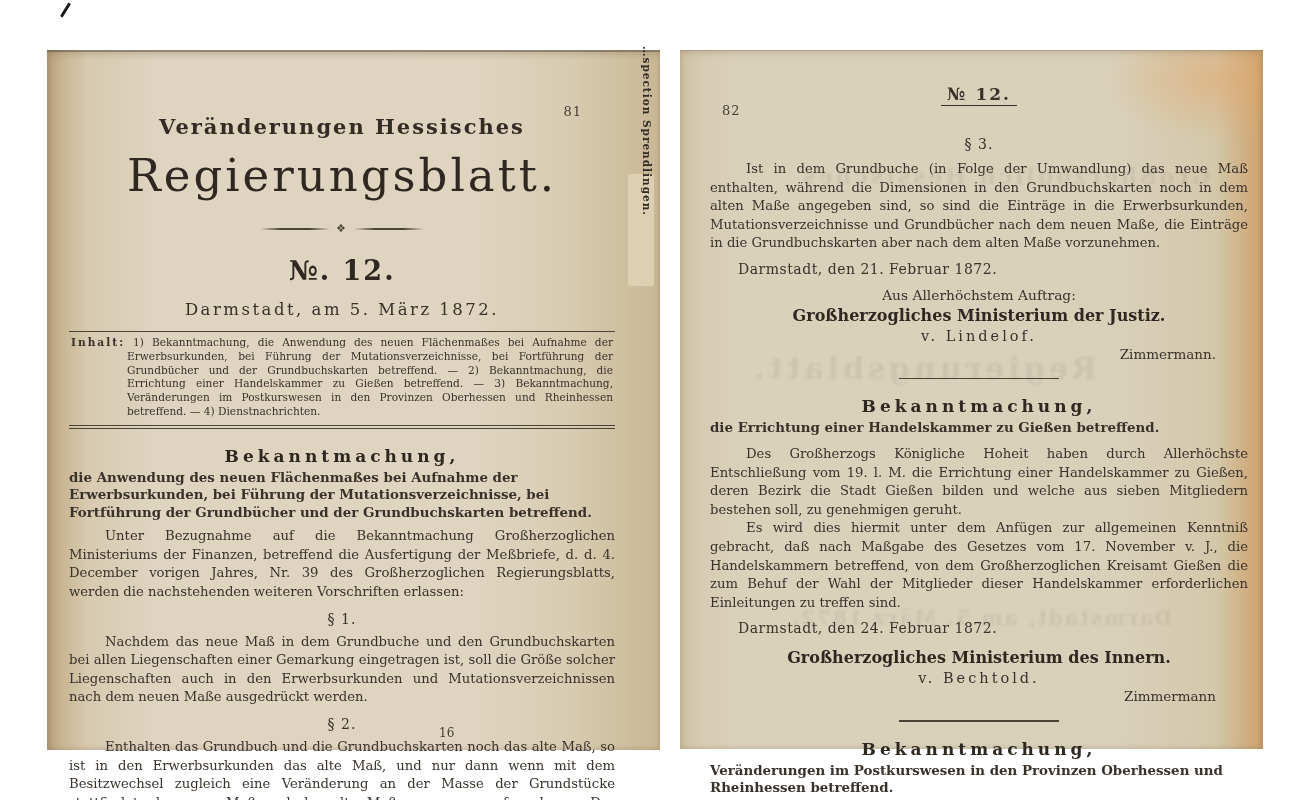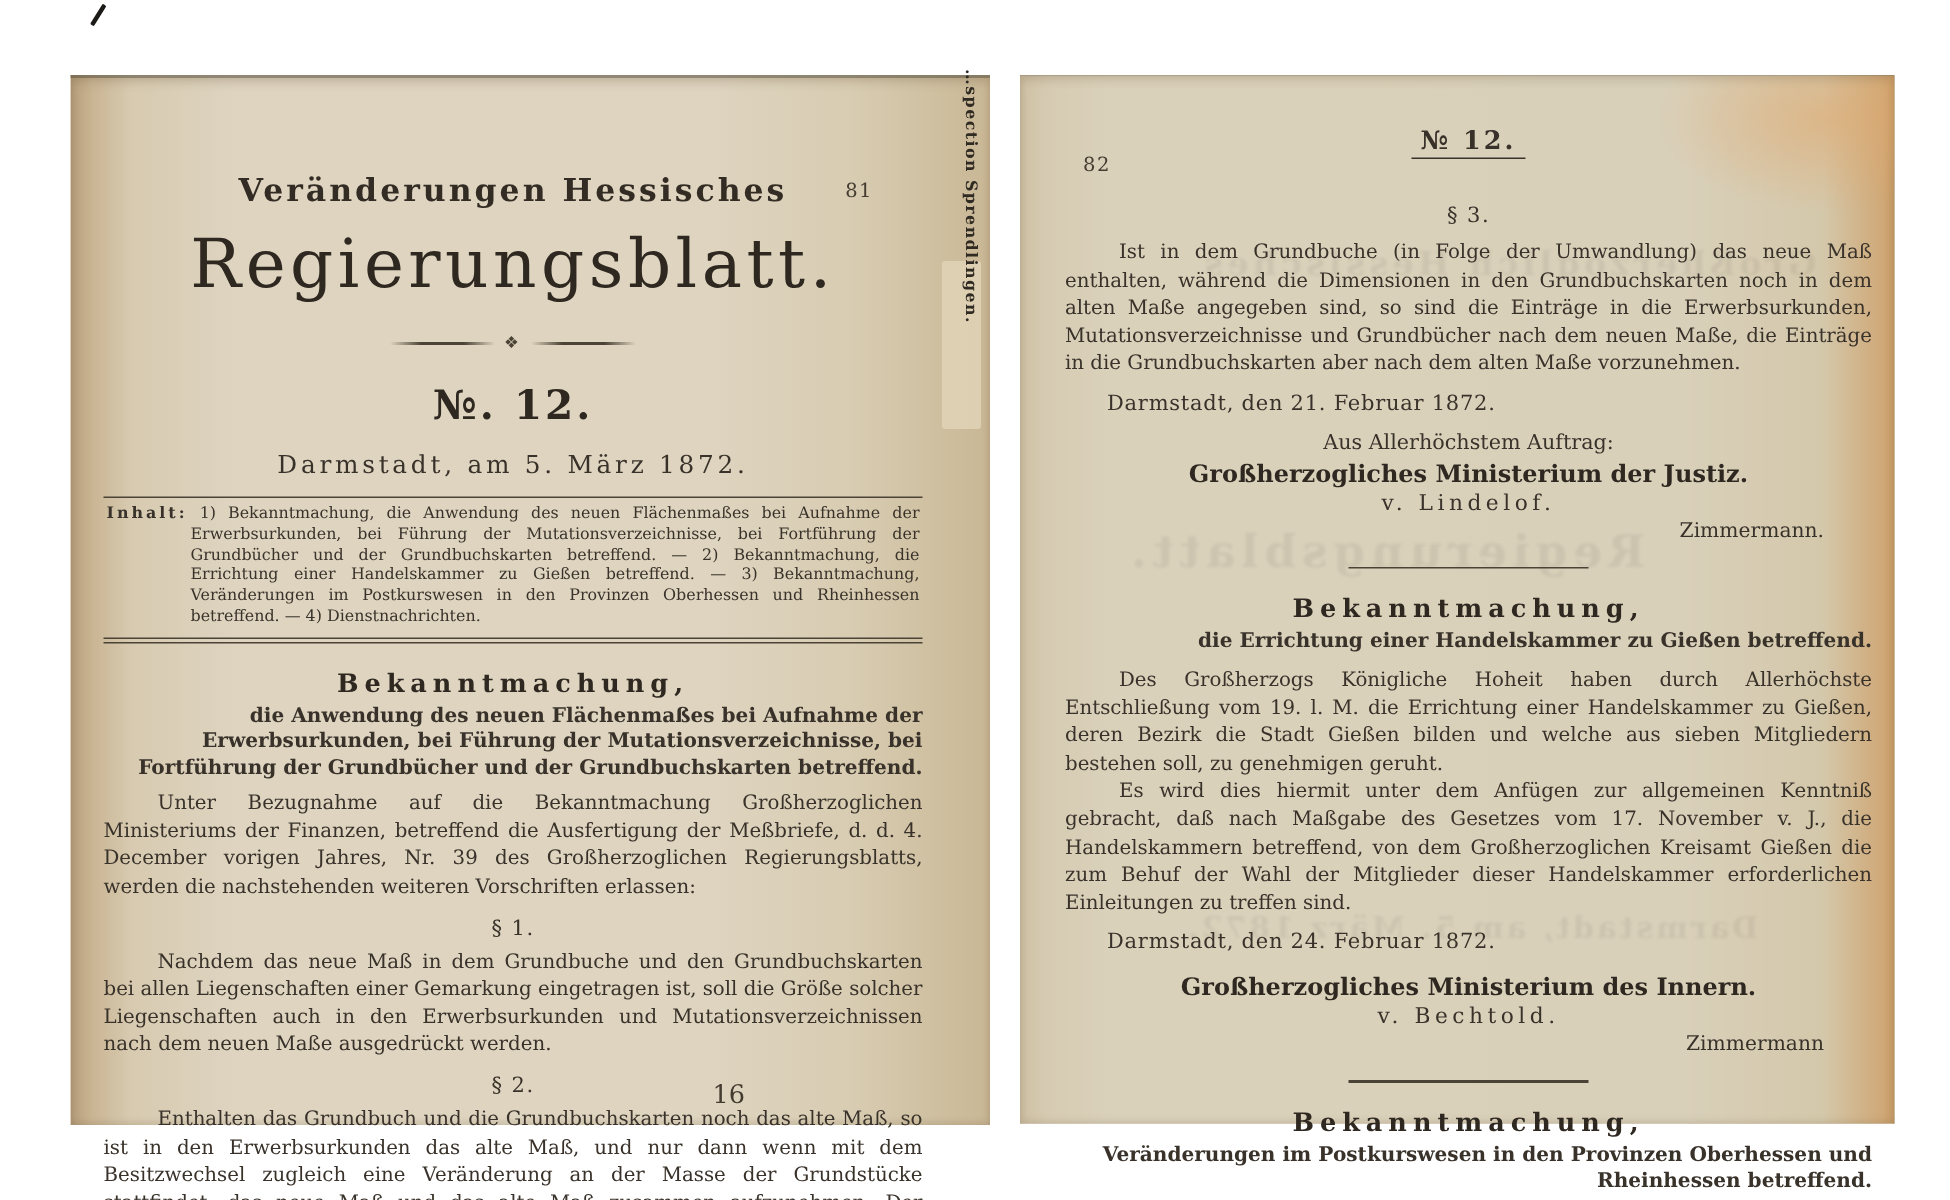--- a/index.html
+++ b/index.html
@@ -26,37 +26,37 @@
   }
 
   
   .content{position:absolute;top:0;}
   .content-left{left:22px;width:546px;}
   .content-right{left:30px;width:538px;}
   .body-par{font-size:13.2px;line-height:18.6px;text-align:justify;text-indent:36px;margin:0;}
 
   
   .pagenum{position:absolute;font-size:13px;letter-spacing:1px;color:#443c31;}
-  .pagenum-left{top:68px;right:78px;}
+  .pagenum-left{top:52px;right:78px;}
   .pagenum-right{top:52px;left:42px;}
   .masthead-line1{margin-top:62px;font-size:21px;font-weight:bold;letter-spacing:2px;text-align:center;color:#332c24;}
   .masthead-title{margin-top:10px;font-size:45px;font-weight:normal;letter-spacing:3px;text-align:center;color:#2e2821;}
   .ornament{margin-top:20px;display:flex;align-items:center;justify-content:center;gap:6px;color:#4a4336;}
   .ornament .orn-line{height:2px;width:70px;background:linear-gradient(90deg,rgba(74,67,54,0),#4a4336 30%,#4a4336 70%,rgba(74,67,54,0));}
   .ornament .orn-glyph{font-size:11px;letter-spacing:2px;}
   .issue-left{margin-top:20px;font-size:27px;font-weight:bold;text-align:center;letter-spacing:2px;color:#2e2821;}
   .dateline-masthead{margin-top:14px;font-size:16.5px;letter-spacing:2.5px;text-align:center;}
   .inhalt-box{margin-top:12px;border-top:1.5px solid #4a4336;border-bottom:4px double #4a4336;padding:4px 2px 6px 2px;}
   .inhalt-text{font-size:10.6px;line-height:13.8px;text-align:justify;margin:0;padding-left:56px;text-indent:-56px;}
   .inhalt-label{font-weight:bold;letter-spacing:2px;}
   .section-heading{margin-top:17px;font-size:17px;font-weight:bold;letter-spacing:4px;text-align:center;color:#2e2821;}
-  .section-subheading{margin-top:3px;font-size:13.4px;font-weight:bold;line-height:17.5px;text-align:right;}
+  .section-subheading{margin-top:3px;font-size:13.4px;font-weight:bold;line-height:17.5px;text-align:left;}
   .par-heading{margin-top:9px;font-size:14px;text-align:center;letter-spacing:1px;}
   .mt6{margin-top:6px;} .mt8{margin-top:8px;}
-  .sig-mark{position:absolute;left:428px;bottom:10px;font-size:17px;color:#443c31;}
+  .sig-mark{position:absolute;left:392px;bottom:10px;font-size:12px;color:#443c31;}
 
   
   .edge-strip{position:absolute;top:0;right:0;width:40px;height:100%;}
   .edge-patch{position:absolute;top:122px;right:6px;width:26px;height:112px;background:#e0d4b6;opacity:0.85;border-radius:2px;}
   .edge-label{position:absolute;top:-6px;right:7px;height:240px;writing-mode:vertical-rl;
     font-size:10.5px;font-weight:bold;letter-spacing:1px;color:#2f2a22;white-space:nowrap;}
 
   
   .ink-tick{position:absolute;left:64px;top:2px;width:3px;height:16px;background:#1c1a16;transform:rotate(32deg);border-radius:1px;}
 

